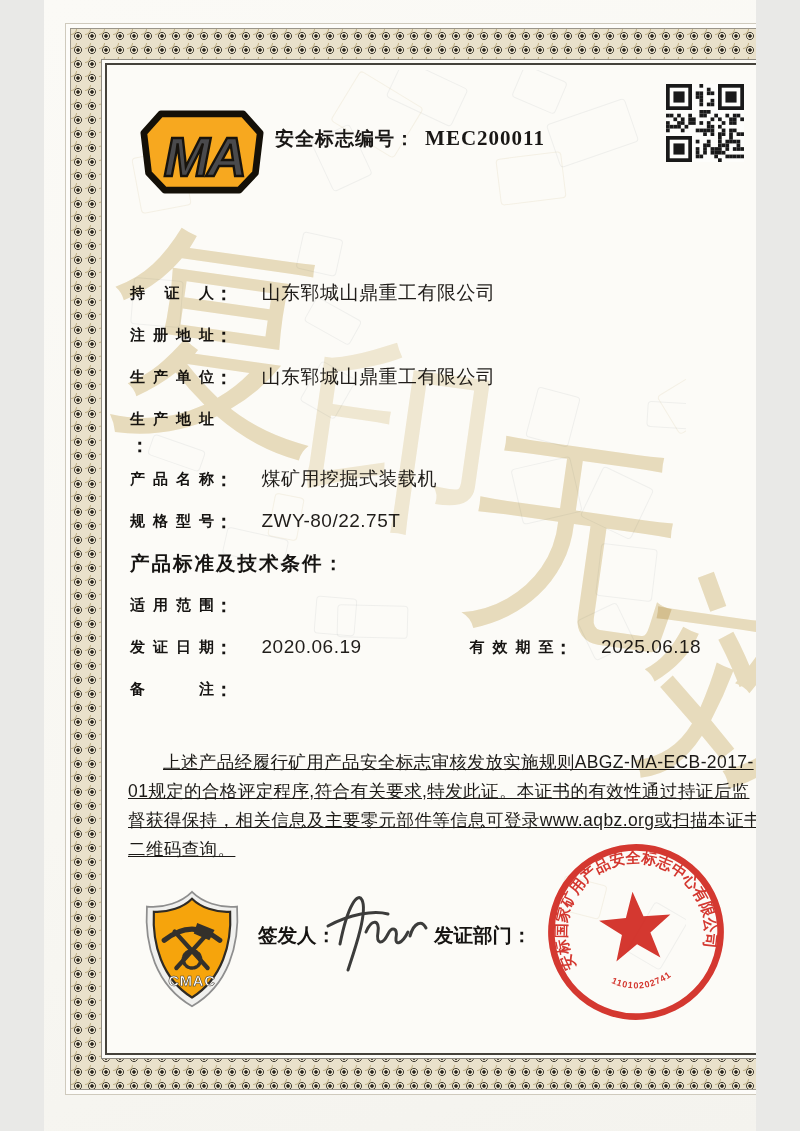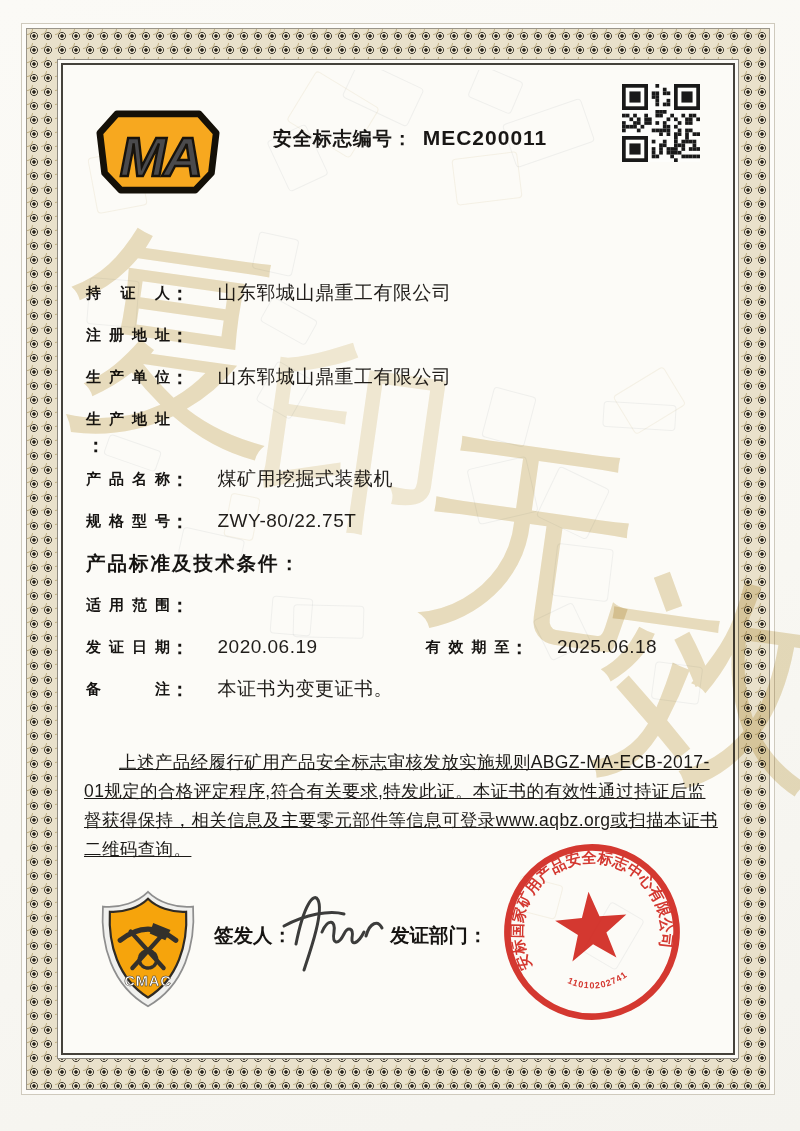--- a/index.html
+++ b/index.html
@@ -1,17 +1,17 @@
 <!DOCTYPE html>
 <html><head>
 <meta charset="utf-8">
 <style>
   html,body{margin:0;padding:0;background:#e9e9e7;}
   .page{
-    position:relative;width:800px;height:1131px;margin:0 auto;
+    position:relative;width:712px;height:1131px;margin:0 auto;
     background:linear-gradient(160deg,#fbfaf6 0%,#f8f7f2 60%,#f4f3ee 100%);
     overflow:hidden;
     font-family:"Liberation Sans",sans-serif;
     color:#1f1d1b;
   }
   
   .frame{
     position:absolute;left:26px;top:28px;width:744px;height:1062px;
     box-sizing:border-box;
     background-color:#e9e1cb;
@@ -37,21 +37,21 @@
   .texture .sq{position:absolute;border-radius:4px;}
   
   .watermark{position:absolute;z-index:6;font-family:"DejaVu Serif",serif;
     color:#d6bf85;opacity:.5;mix-blend-mode:multiply;line-height:1;pointer-events:none;}
   
   .content-layer{position:absolute;inset:0;z-index:4;}
   .ma-badge{position:absolute;left:96px;top:108px;}
   .qr{position:absolute;left:622px;top:84px;}
   .certno{position:absolute;left:0;right:0;top:126px;text-align:center;transform:translateX(10px);}
   .certno-label{font-size:19px;font-weight:700;letter-spacing:1px;color:#191715;}
-  .certno-value{font-size:21px;font-weight:600;font-family:Liberation Sans, sans-serif;margin-left:10px;letter-spacing:1px;color:#191715;}
+  .certno-value{font-size:21px;font-weight:600;font-family:Liberation Serif, serif;margin-left:10px;letter-spacing:1px;color:#191715;}
   .title{
     position:absolute;left:0;right:0;top:190px;text-align:center;
     font-family:"DejaVu Serif",serif;font-size:46px;font-weight:900;
     letter-spacing:3px;color:#100f0d;
   }
   .fields{position:absolute;left:86px;top:280px;width:640px;}
   .row{display:flex;align-items:flex-start;margin-bottom:16px;line-height:26px;}
   .jlabel{
     display:inline-block;width:84px;font-size:15px;font-weight:700;color:#161412;
     text-align:justify;text-align-last:justify;flex:none;
@@ -291,21 +291,20 @@
         <span class="val">2020.06.19</span>
         <span class="pair2">
           <span class="jlabel">有效期至</span>
             <span class="colon">：</span>
           <span class="val">2025.06.18</span>
         </span>
       </div>
       <div class="row">
         <span class="jlabel">备注</span>
           <span class="colon">：</span>
-        <span class="val">本证书为变更证书。</span>
       </div>
     </div>
 
     <p class="statement">上述产品经履行矿用产品安全标志审核发放实施规则ABGZ-MA-ECB-2017-01规定的合格评定程序,符合有关要求,特发此证。本证书的有效性通过持证后监督获得保持，相关信息及主要零元部件等信息可登录www.aqbz.org或扫描本证书二维码查询。</p>
 
     <svg class="cmac-badge" width="104" height="122" viewBox="0 0 120 140">
       <path d="M60 4 C72 16 92 23 112 21 C115 65 102 112 60 136 C18 112 5 65 8 21 C28 23 48 16 60 4 Z" fill="#f0f0ee" stroke="#8e8e8e" stroke-width="2"></path>
       <path d="M60 12 C70 22 87 28 104 27 C106 64 95 104 60 126 C25 104 14 64 16 27 C33 28 50 22 60 12 Z" fill="#f6a40c" stroke="#2f2b25" stroke-width="2.5"></path>
       <g stroke="#33302b" fill="none" stroke-linecap="round">
         <path d="M28 60 Q60 34 92 60" stroke-width="6"></path>

